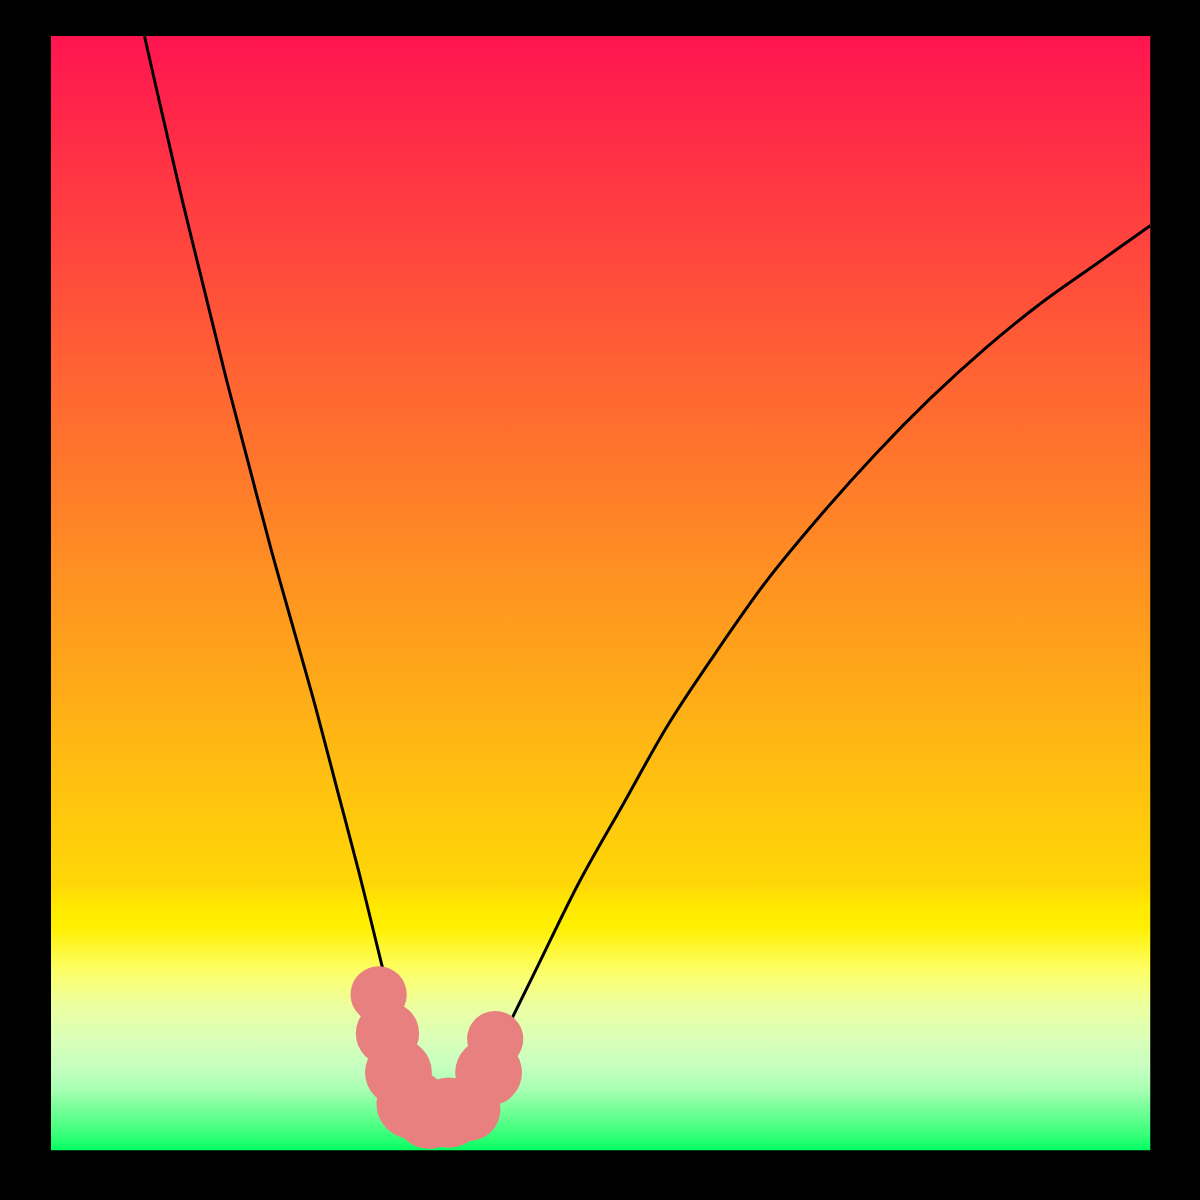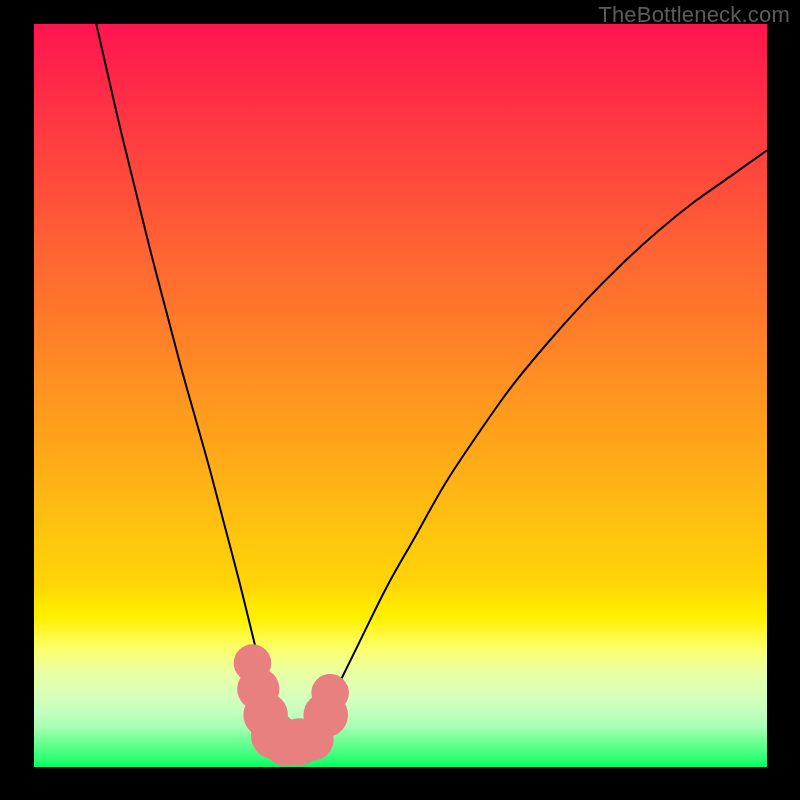--- a/index.html
+++ b/index.html
@@ -26,21 +26,20 @@
     top: 24px;
     width: 733px;
     height: 743px;
   }
   svg { display: block; }
 </style>
 </head>
 <body>
 
 <div class="stage">
-  <div class="watermark">TheBottleneck.com</div>
   <div class="plot-wrap">
     <svg id="plot-svg" viewBox="0 0 733 743" width="733" height="743" preserveAspectRatio="none">
       <defs>
         <linearGradient id="bg-grad" x1="0" y1="0" x2="0" y2="1">
             <stop offset="0%" stop-color="#ff1550"></stop>
             <stop offset="4%" stop-color="#ff1f4c"></stop>
             <stop offset="8%" stop-color="#ff2948"></stop>
             <stop offset="12%" stop-color="#ff3444"></stop>
             <stop offset="16%" stop-color="#ff3e40"></stop>
             <stop offset="20%" stop-color="#ff483d"></stop>

